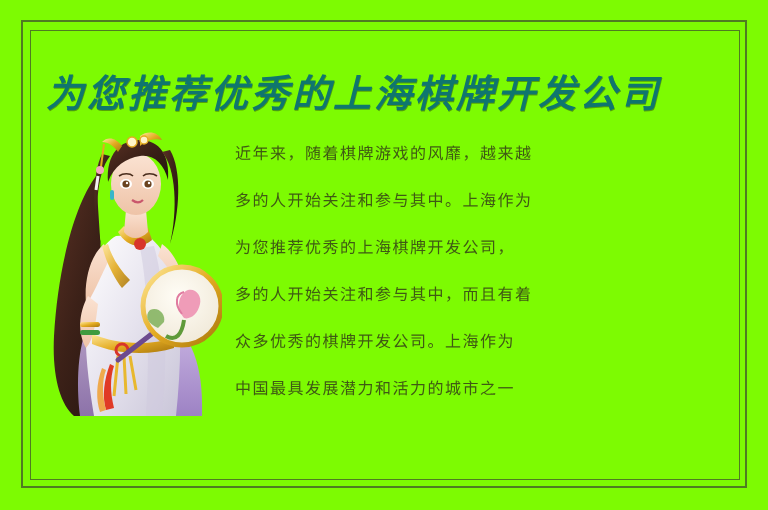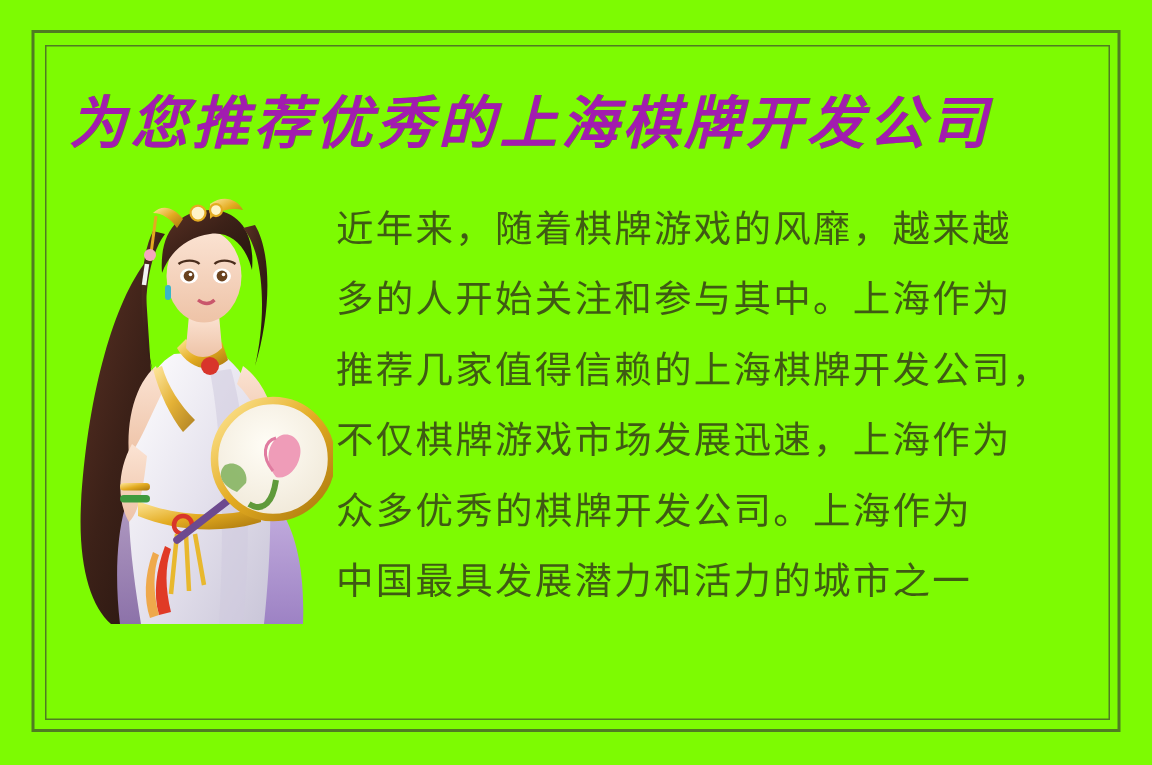--- a/index.html
+++ b/index.html
@@ -42,24 +42,24 @@
     height: 450px;
     border: 1px solid #4f7c22;
     box-sizing: border-box;
     pointer-events: none;
   }
 
   
   .title {
     position: absolute;
     left: 46px;
-    top: 56px;
+    top: 68px;
     width: 660px;
     height: 56px;
-    color: #a21caf;
+    color: #0f766e;
     font-size: 38px;
     line-height: 52px;
     letter-spacing: 3px;
     font-weight: 700;
     font-style: italic;
     font-family: "DejaVu Serif", "Liberation Serif", serif;
     white-space: nowrap;
     text-shadow: 0.5px 0.5px 0 rgba(40,55,10,.45);
   }
 
@@ -69,25 +69,25 @@
     left: 44px;
     top: 128px;
     width: 178px;
     height: 288px;
   }
   .illus svg { display: block; width: 178px; height: 288px; }
 
   
   .body-copy {
     position: absolute;
-    left: 224px;
+    left: 235px;
     top: 130px;
     width: 512px;
     color: #3f5a14;
-    font-size: 25px;
+    font-size: 16px;
     line-height: 47px;
     letter-spacing: 1.5px;
     text-align: justify;
     font-family: Liberation Sans, sans-serif;
   }
   .body-copy p { margin: 0; }
 </style>
 </head>
 <body>
 
@@ -199,19 +199,19 @@
         <path d="M54 48 L52 62" stroke="#f2f2f2" stroke-width="3" fill="none"></path>
       </g>
 
       <rect x="66" y="62" width="4" height="10" rx="2" fill="#39b6c9"></rect>
     </svg>
   </div>
 
   <div class="body-copy">
     <p>近年来，随着棋牌游戏的风靡，越来越</p>
     <p>多的人开始关注和参与其中。上海作为</p>
-    <p>推荐几家值得信赖的上海棋牌开发公司，</p>
-    <p>不仅棋牌游戏市场发展迅速，上海作为</p>
+    <p>为您推荐优秀的上海棋牌开发公司，</p>
+    <p>多的人开始关注和参与其中，而且有着</p>
     <p>众多优秀的棋牌开发公司。上海作为</p>
     <p>中国最具发展潜力和活力的城市之一</p>
   </div>
 
 </div>
 
 </body></html>

